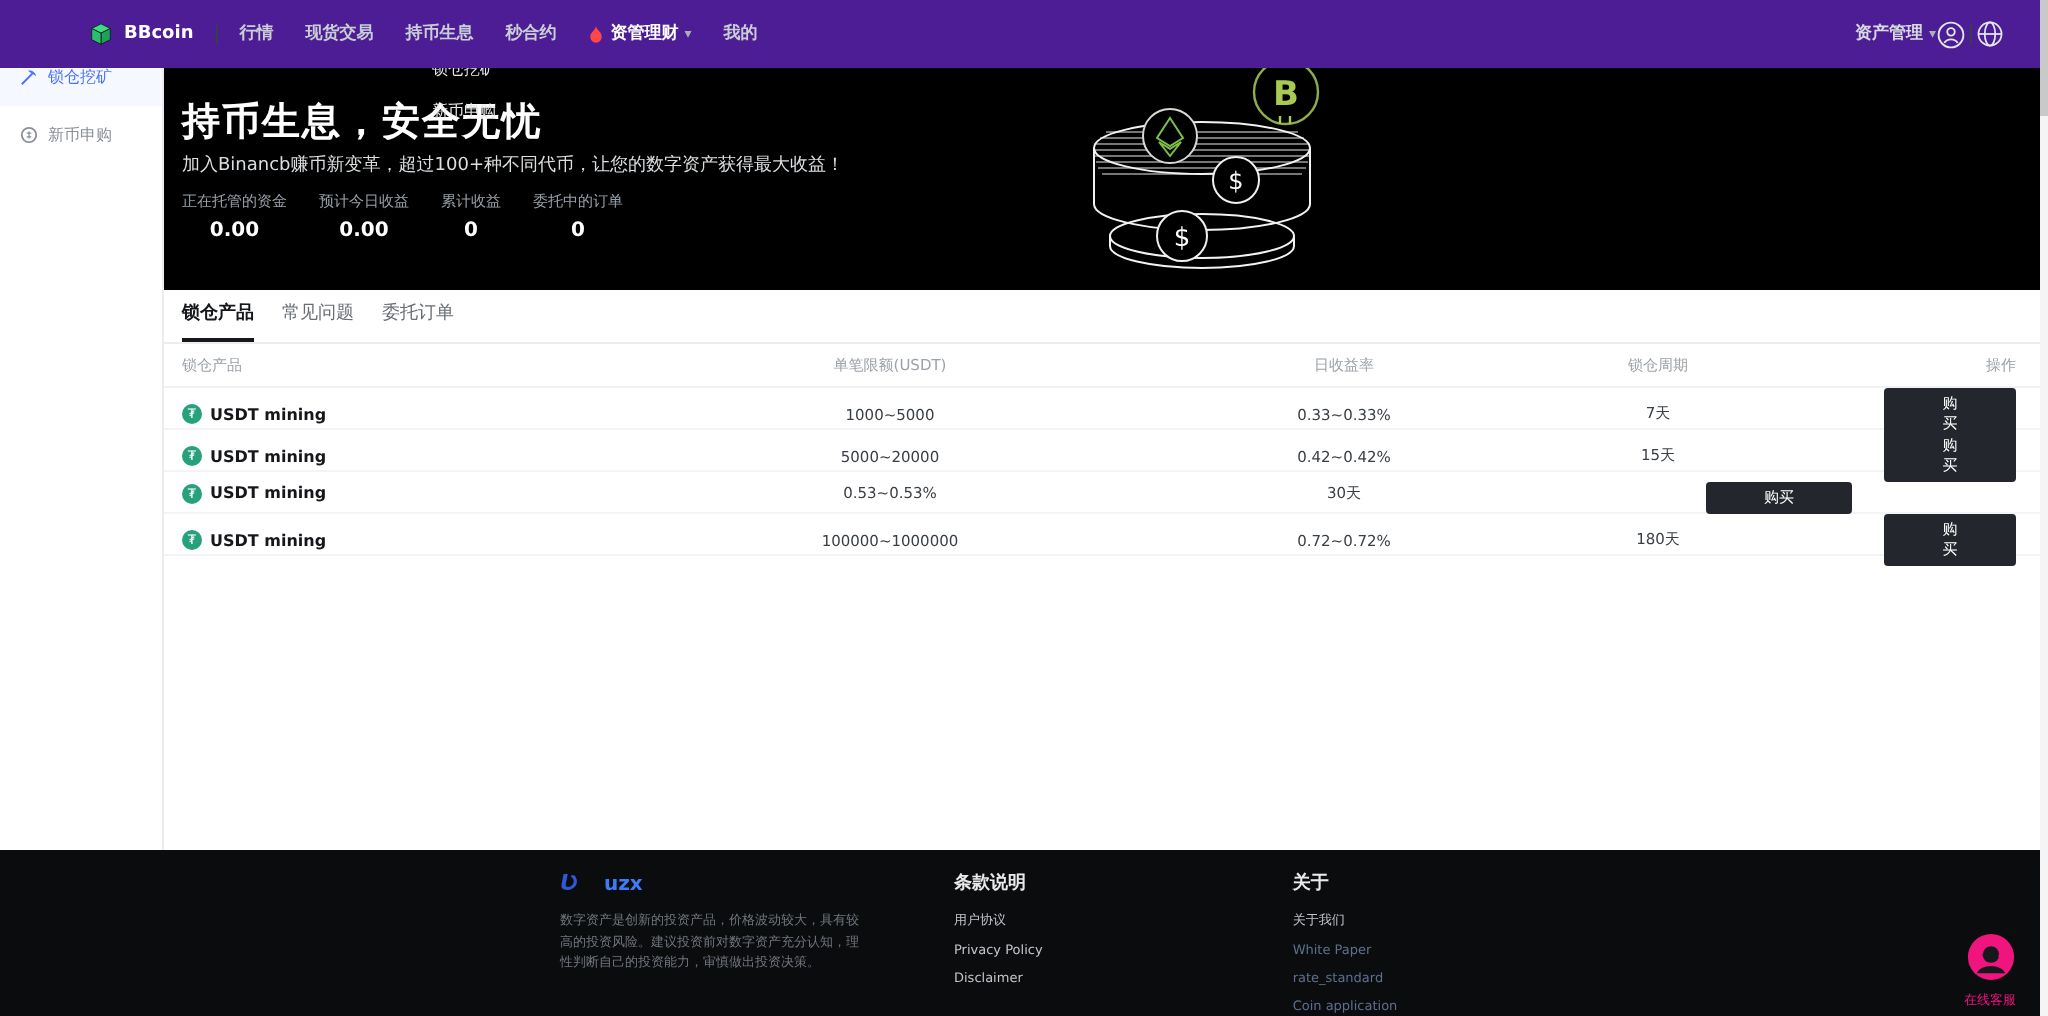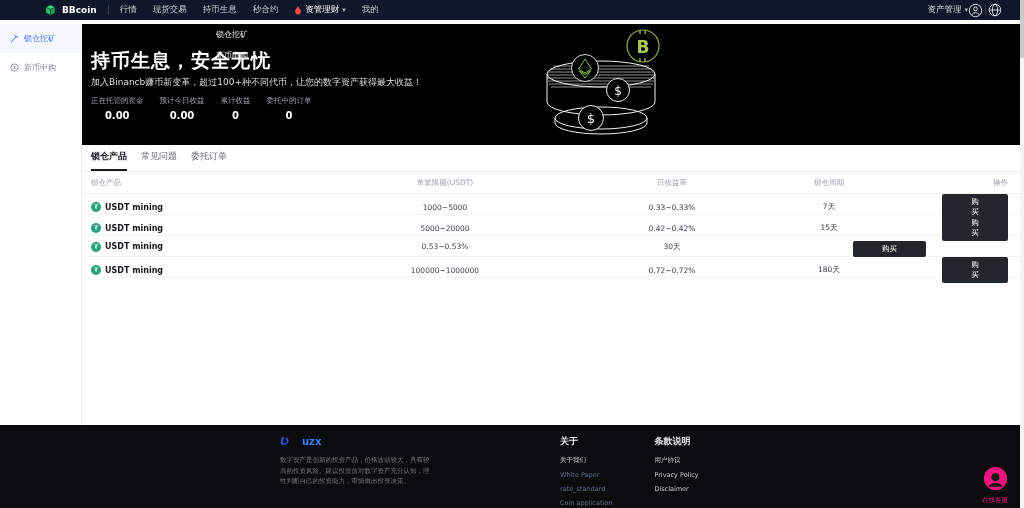--- a/index.html
+++ b/index.html
@@ -1,26 +1,26 @@
 <!DOCTYPE html>
 <html><head>
 <meta charset="utf-8">
 <style>
   * { margin:0; padding:0; box-sizing:border-box; }
   body { font-family:"DejaVu Sans","Liberation Sans",sans-serif; background:#fff; }
   #app { position:relative; width:1024px; height:508px; overflow:hidden; background:#fff; }
 
   
-  .navbar { position:absolute; top:0; left:0; width:1024px; height:20px; background:#0f172a;
+  .navbar { position:absolute; top:0; left:0; width:1024px; height:34px; background:#4c1d95;
             display:flex; align-items:center; z-index:30; }
   .nav-logo { display:flex; align-items:center; gap:5px; margin-left:44px; }
   .brand { color:#fff; font-size:9px; font-weight:bold; }
   .nav-sep { width:1px; height:10px; background:#3a3f45; margin:0 11px; }
   .nav-items { display:flex; align-items:center; gap:16px; }
-  .nav-item { color:#c9ced4; font-size:8.5px; cursor:pointer; display:flex; align-items:center; gap:3px; }
+  .nav-item { color:#c9ced4; font-size:8.5px; cursor:pointer; display:flex; align-items:center; gap:3px;font-weight:bold; }
   .nav-item.hot { color:#fff; }
   .caret { font-size:7px; color:#aab0b6; }
   .nav-right { margin-left:auto; display:flex; align-items:center; gap:0; margin-right:22px; }
   .nav-right .nav-item { color:#d6dade; }
 
   
   .sidebar { position:absolute; top:24px; left:0; width:82px; height:401px; background:#fff;
              border-right:1px solid #ececec; z-index:20; }
   .side-item { display:flex; align-items:center; gap:5px; padding:9px 10px; font-size:8px;
                color:#8a8f96; cursor:pointer; }
@@ -285,32 +285,32 @@
   </div>
 
   <div class="footer">
     <div class="f-left">
       <div class="f-logo">
         <span class="f-logo-mark">Ʋ</span>
         <span class="f-logo-text">uzx</span>
       </div>
       <div class="f-desc">数字资产是创新的投资产品，价格波动较大，具有较高的投资风险。建议投资前对数字资产充分认知，理性判断自己的投资能力，审慎做出投资决策。</div>
     </div>
+    <div class="f-col f-col2">
+      <div class="f-col-title">条款说明</div>
+      <div class="f-link">用户协议</div>
+      <div class="f-link">Privacy Policy</div>
+      <div class="f-link">Disclaimer</div>
+    </div>
     <div class="f-col">
       <div class="f-col-title">关于</div>
       <div class="f-link">关于我们</div>
       <div class="f-link dim">White Paper</div>
       <div class="f-link dim">rate_standard</div>
       <div class="f-link dim">Coin application</div>
-    </div>
-    <div class="f-col f-col2">
-      <div class="f-col-title">条款说明</div>
-      <div class="f-link">用户协议</div>
-      <div class="f-link">Privacy Policy</div>
-      <div class="f-link">Disclaimer</div>
     </div>
   </div>
 
   <div class="service">
     <svg width="25" height="25" viewBox="0 0 26 26">
       <circle cx="13" cy="13" r="12" fill="#f0147e"></circle>
       <circle cx="13" cy="11.5" r="4.5" fill="#17181c"></circle>
       <path d="M5.5 21.5a7.8 5.2 0 0 1 15 0" fill="#17181c"></path>
       <path d="M8.2 11.5a4.8 4.8 0 0 1 9.6 0" fill="none" stroke="#f0147e" stroke-width="1.3"></path>
       <circle cx="17.8" cy="12.5" r="1" fill="#f0147e"></circle>

